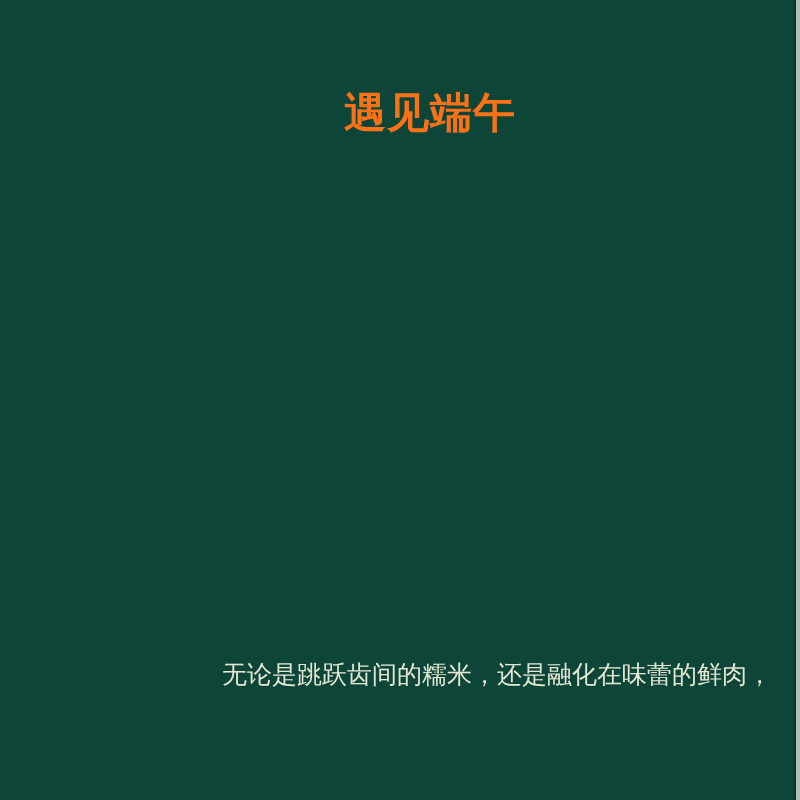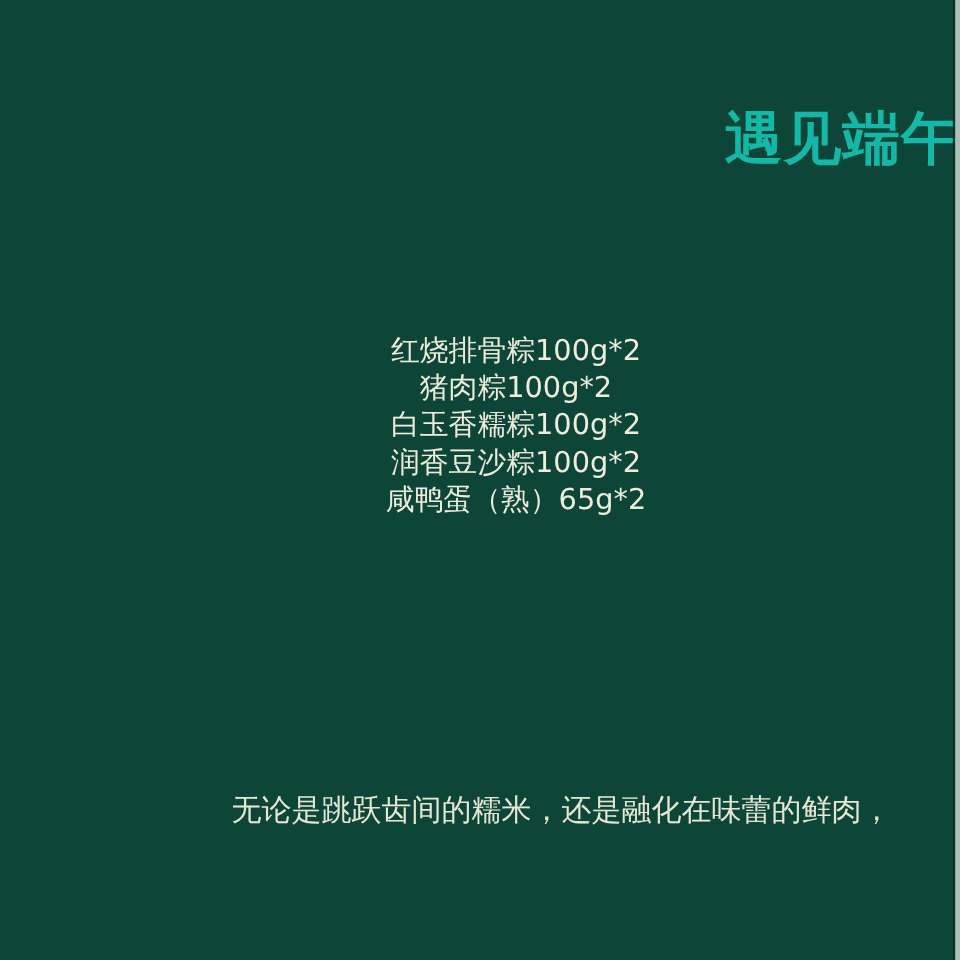--- a/index.html
+++ b/index.html
@@ -17,46 +17,46 @@
   .poster {
     position: absolute;
     inset: 0;
     background: #0e4539;
   }
   .banner-title {
     position: absolute;
     top: 90px;
     left: 60px;
     width: 740px;
-    text-align: right;
-    font-size: 48px;
+    text-align: center;
+    font-size: 42px;
     line-height: 1.1;
     font-weight: bold;
     letter-spacing: 1px;
-    color: #14b8a6;
+    color: #f97316;
   }
   .product-list {
     position: absolute;
     top: 277px;
     left: 60px;
     width: 740px;
     text-align: center;
     font-size: 24px;
     line-height: 31px;
     color: #ededdb;
   }
   .product-line {
     white-space: nowrap;
   }
   .footer-text {
     position: absolute;
     top: 656px;
-    left: 178px;
+    left: 192px;
     width: 580px;
-    text-align: center;
+    text-align: right;
     font-size: 25px;
     line-height: 37px;
     color: #e4e8d3;
   }
   .footer-line {
     white-space: nowrap;
   }
   .edge-dark-line {
     position: absolute;
     top: 0;
@@ -74,27 +74,20 @@
     background: #aebfb7;
   }
 </style>
 </head>
 <body>
 
 <div class="poster">
 
   <div class="banner-title">遇见端午</div>
 
-  <div class="product-list">
-    <div class="product-line">红烧排骨粽100g*2</div>
-    <div class="product-line">猪肉粽100g*2</div>
-    <div class="product-line">白玉香糯粽100g*2</div>
-    <div class="product-line">润香豆沙粽100g*2</div>
-    <div class="product-line">咸鸭蛋（熟）65g*2</div>
-  </div>
 
   <div class="footer-text">
     <div class="footer-line">无论是跳跃齿间的糯米，还是融化在味蕾的鲜肉，</div>
   </div>
 
   <div class="edge-dark-line"></div>
   <div class="edge-light-strip"></div>
 
 </div>
 

